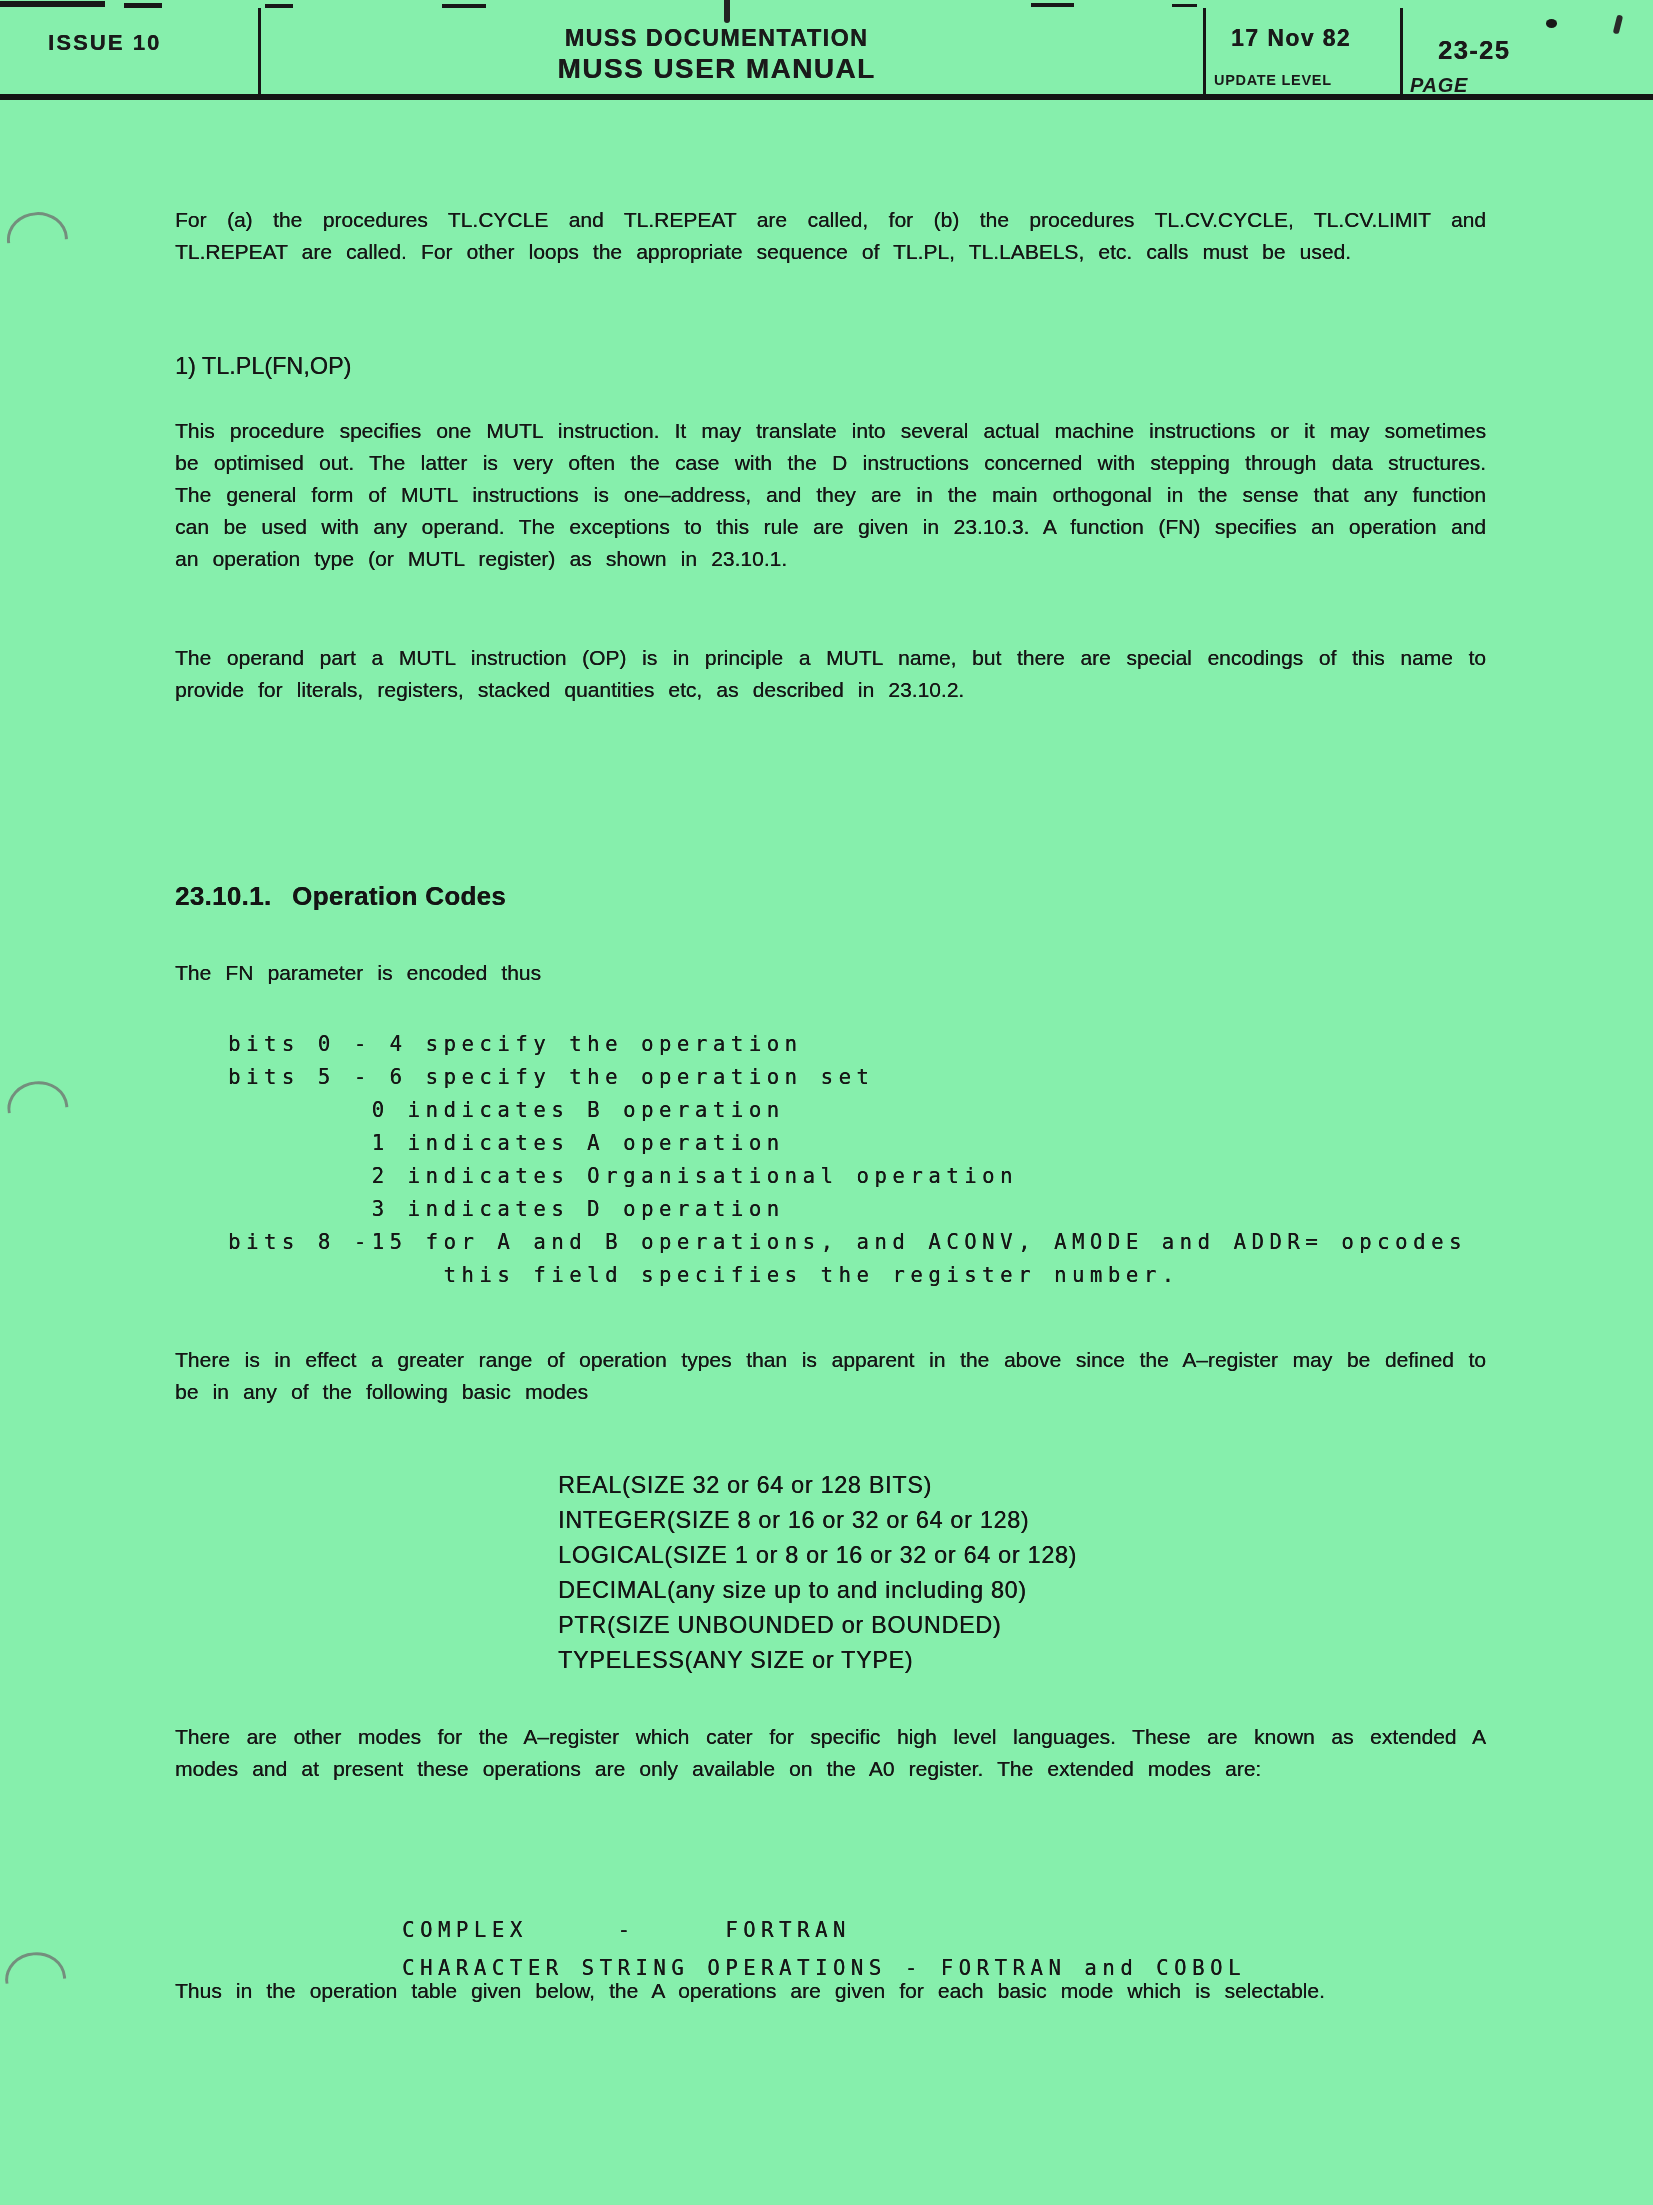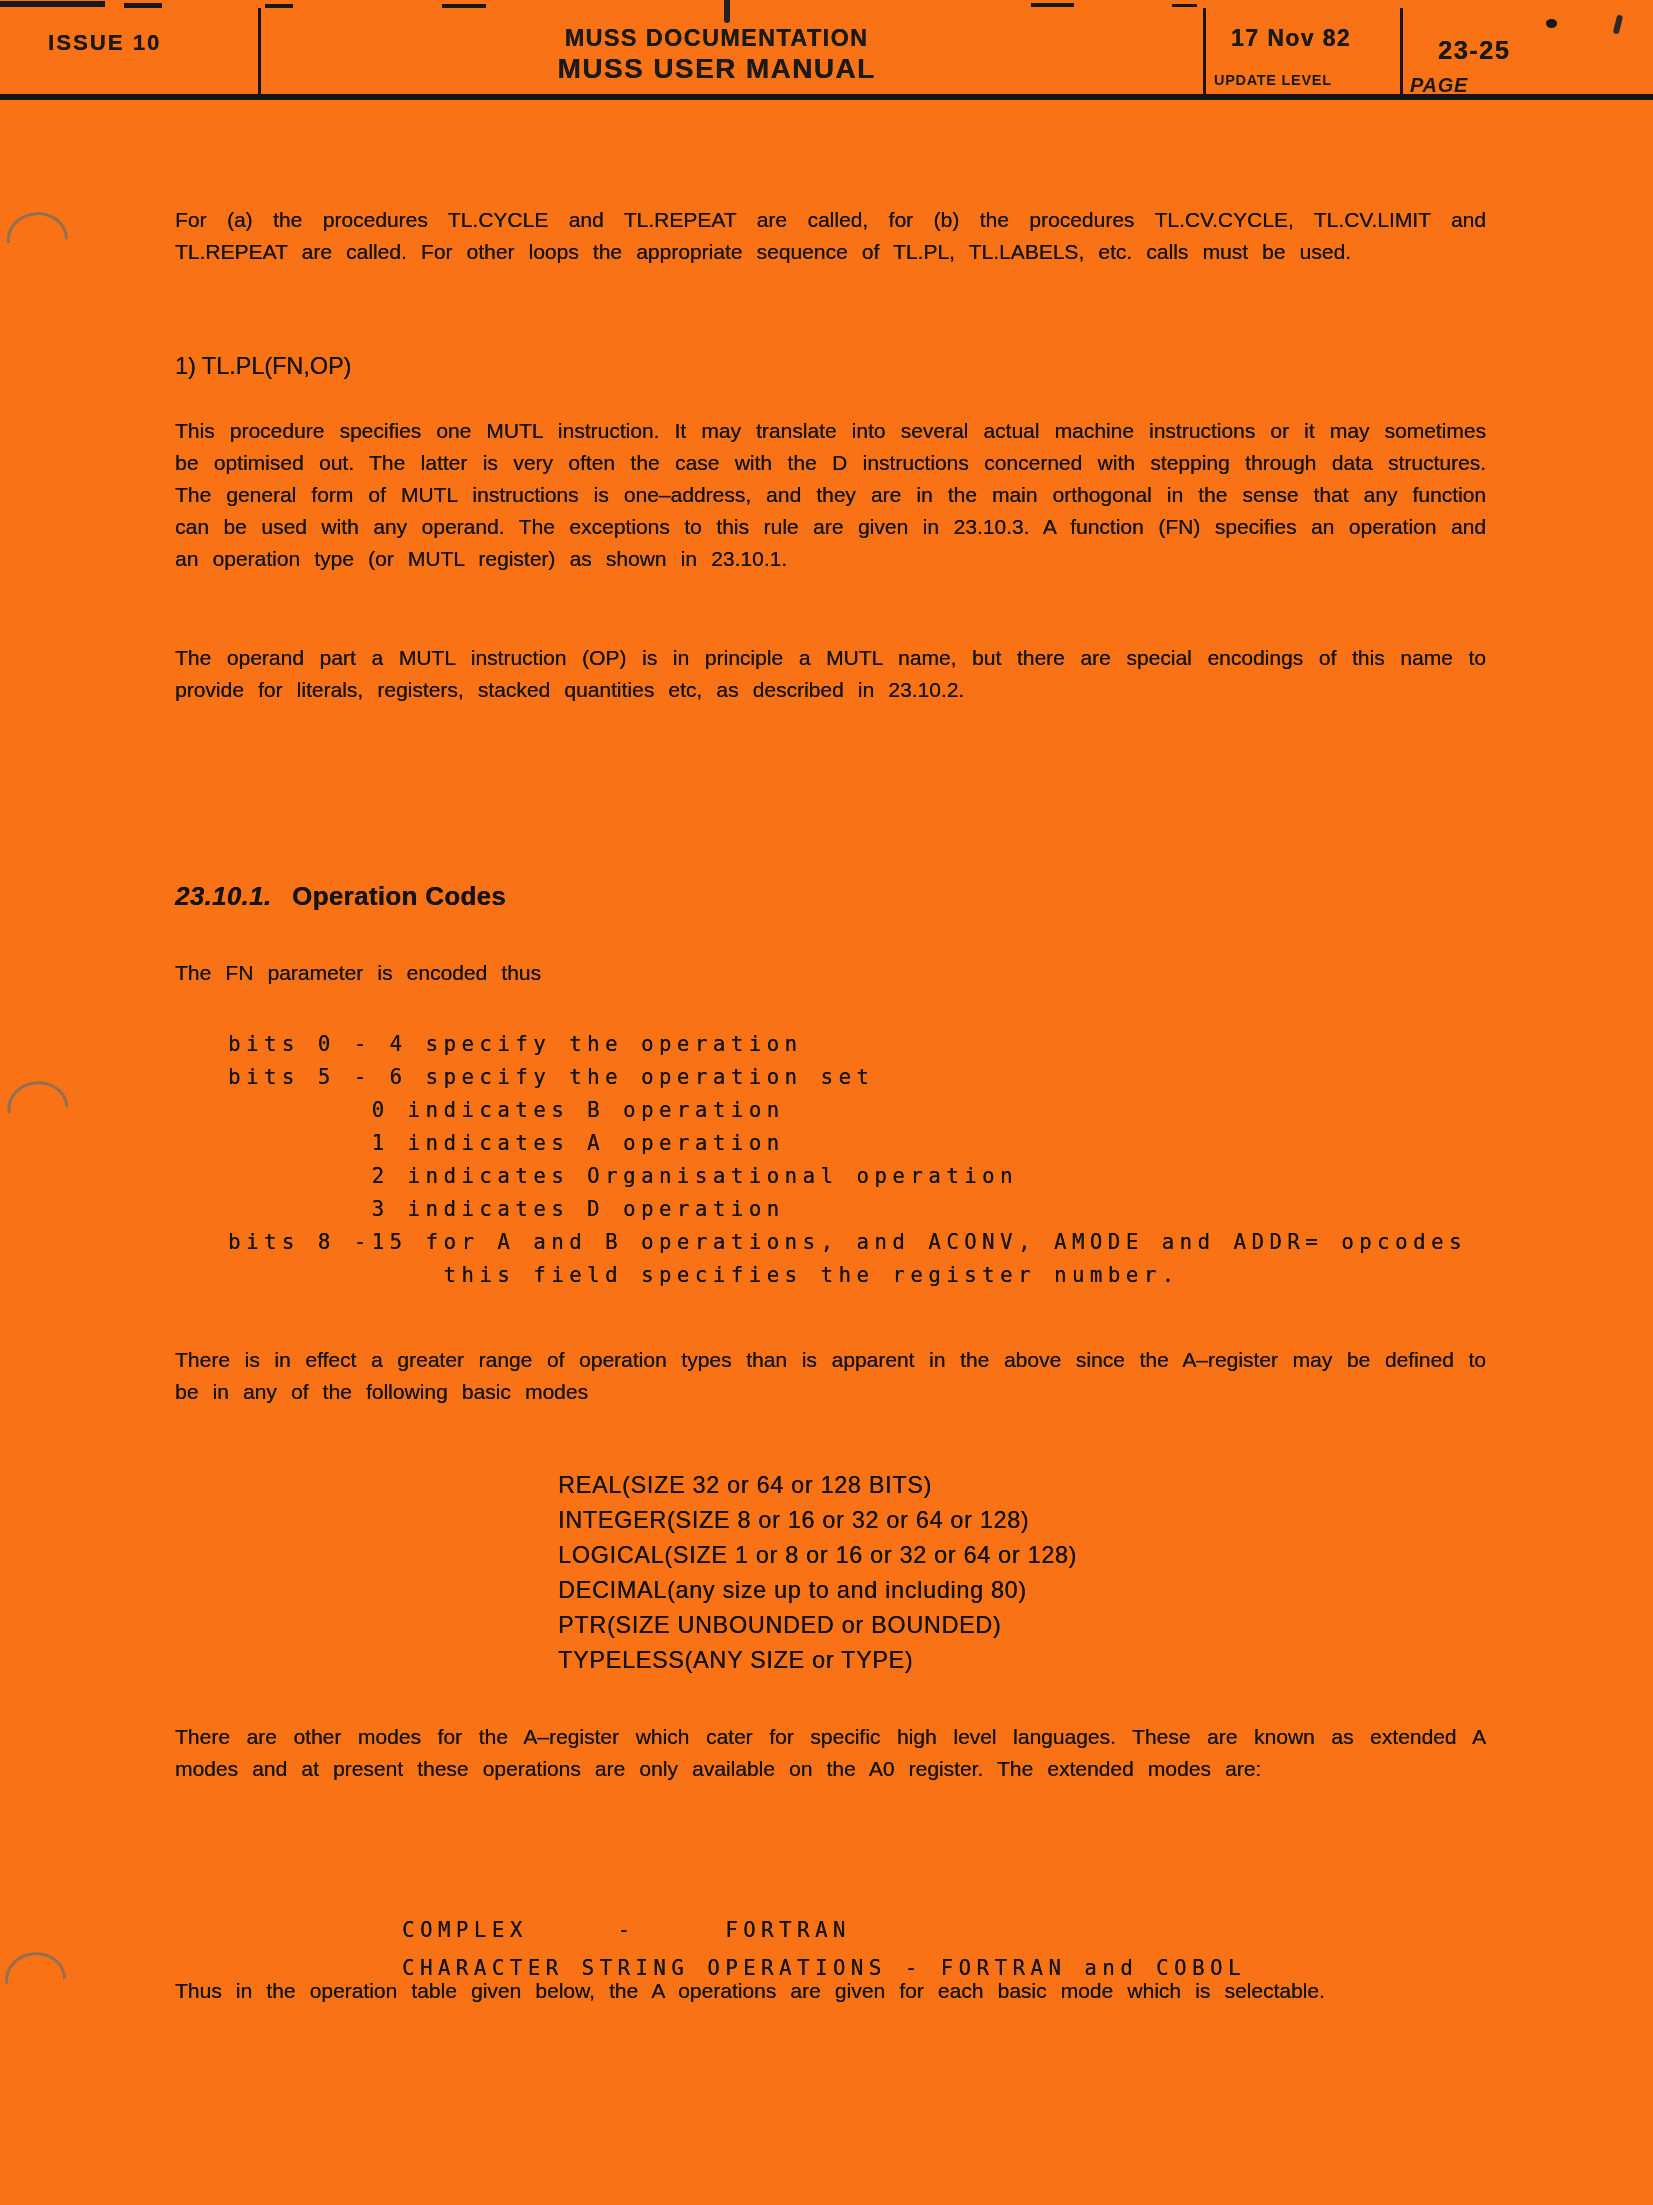--- a/index.html
+++ b/index.html
@@ -5,21 +5,21 @@
   html, body { margin: 0; padding: 0; }
   body {
     width: 1654px; height: 2205px;
     background: #ffffff;
     font-family: "Liberation Sans", sans-serif;
     position: relative;
   }
   .page {
     position: absolute; left: 0; top: 0;
     width: 1654px; height: 2205px;
-    background: #f97316;
+    background: #86efac;
     color: #1a1a1a;
     overflow: hidden;
   }
 
   
   .hdr-issue {
     position: absolute; left: 48px; top: 30px;
     font-size: 22px; font-weight: 700; letter-spacing: 2.1px;
     text-shadow: 0.3px 0.3px 0 #1a1a1a;
   }
@@ -66,21 +66,21 @@
   }
   .p-loops  { top: 204px; }
   .item-head { position: absolute; left: 175px; top: 353px; font-size: 23.4px; color:#161616; text-shadow: 0.2px 0.2px 0 #161616; }
   .p-proc   { top: 415px; }
   .p-operand{ top: 642px; }
   .section {
     position: absolute; left: 175px; top: 881px; margin: 0;
     font-size: 26px; font-weight: 700; letter-spacing: 0.3px;
     color: #141414; text-shadow: 0.3px 0.3px 0 #141414;
   }
-  .section .sec-num { margin-right: 20.7px; font-style: italic; }
+  .section .sec-num { margin-right: 20.7px; }
   .p-fn { top: 957px; }
   .code {
     position: absolute; left: 212px; top: 1012px; margin: 16px;
     font-family: "DejaVu Sans Mono", monospace;
     font-size: 20.7px; line-height: 33px; letter-spacing: 5.5px;
     color: #161616; text-shadow: 0.2px 0.2px 0 #161616;
   }
   .code div { white-space: pre; }
   .p-types { top: 1344px; }
   .modes {

